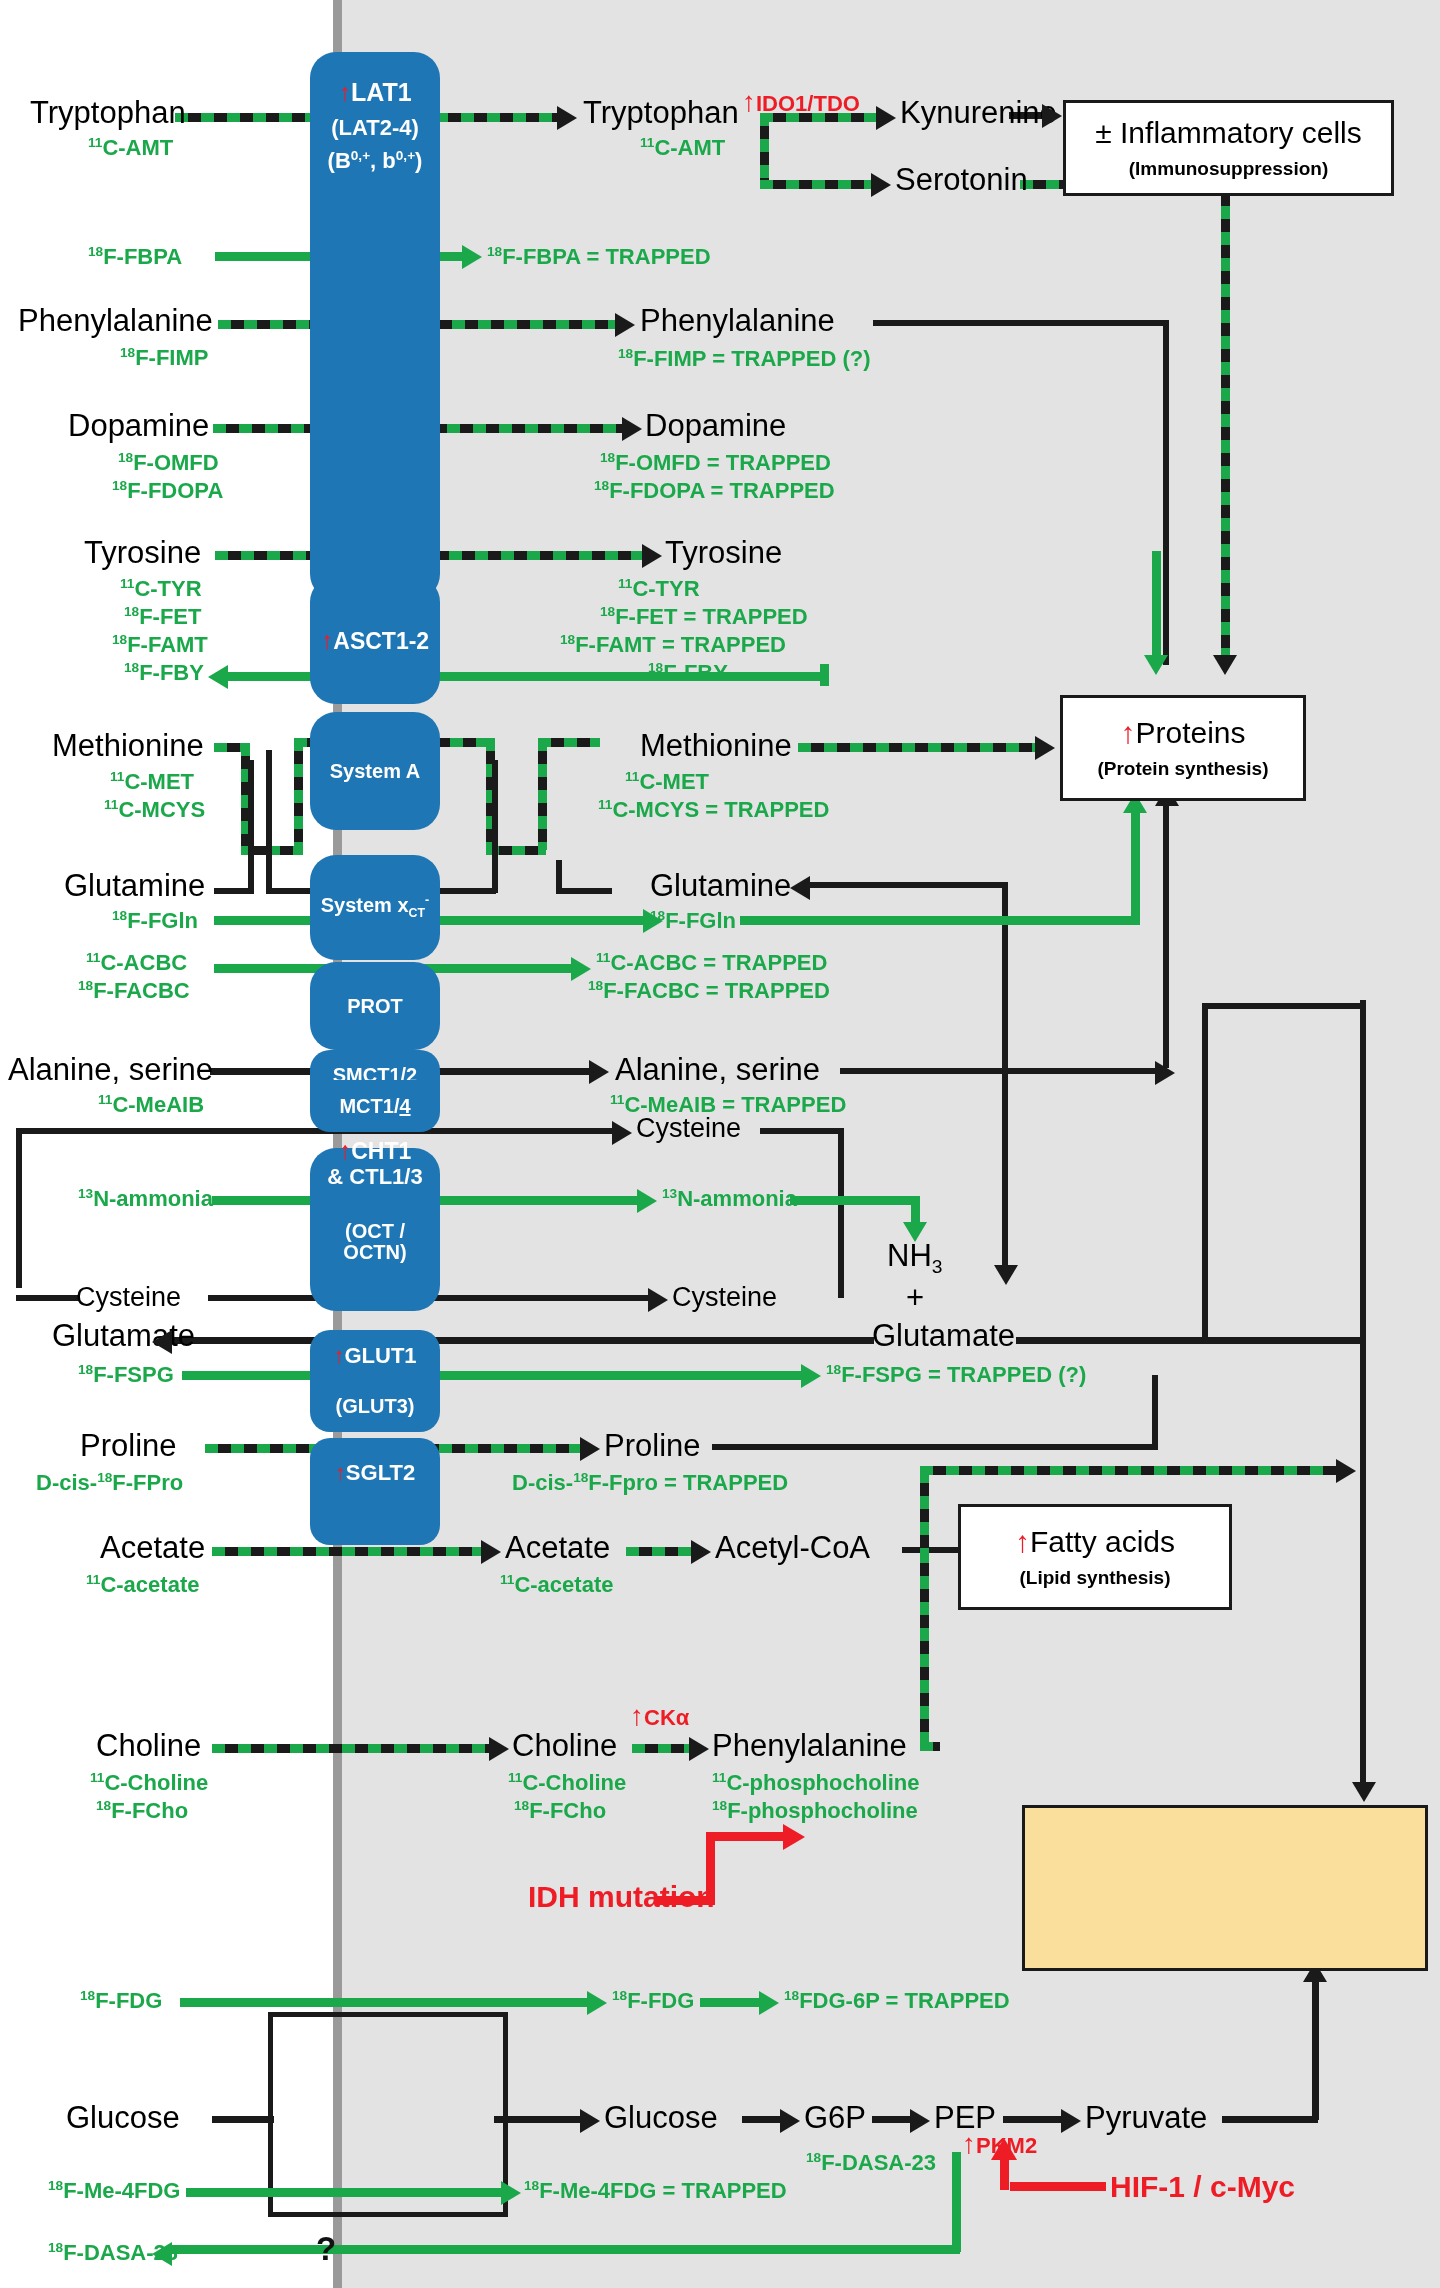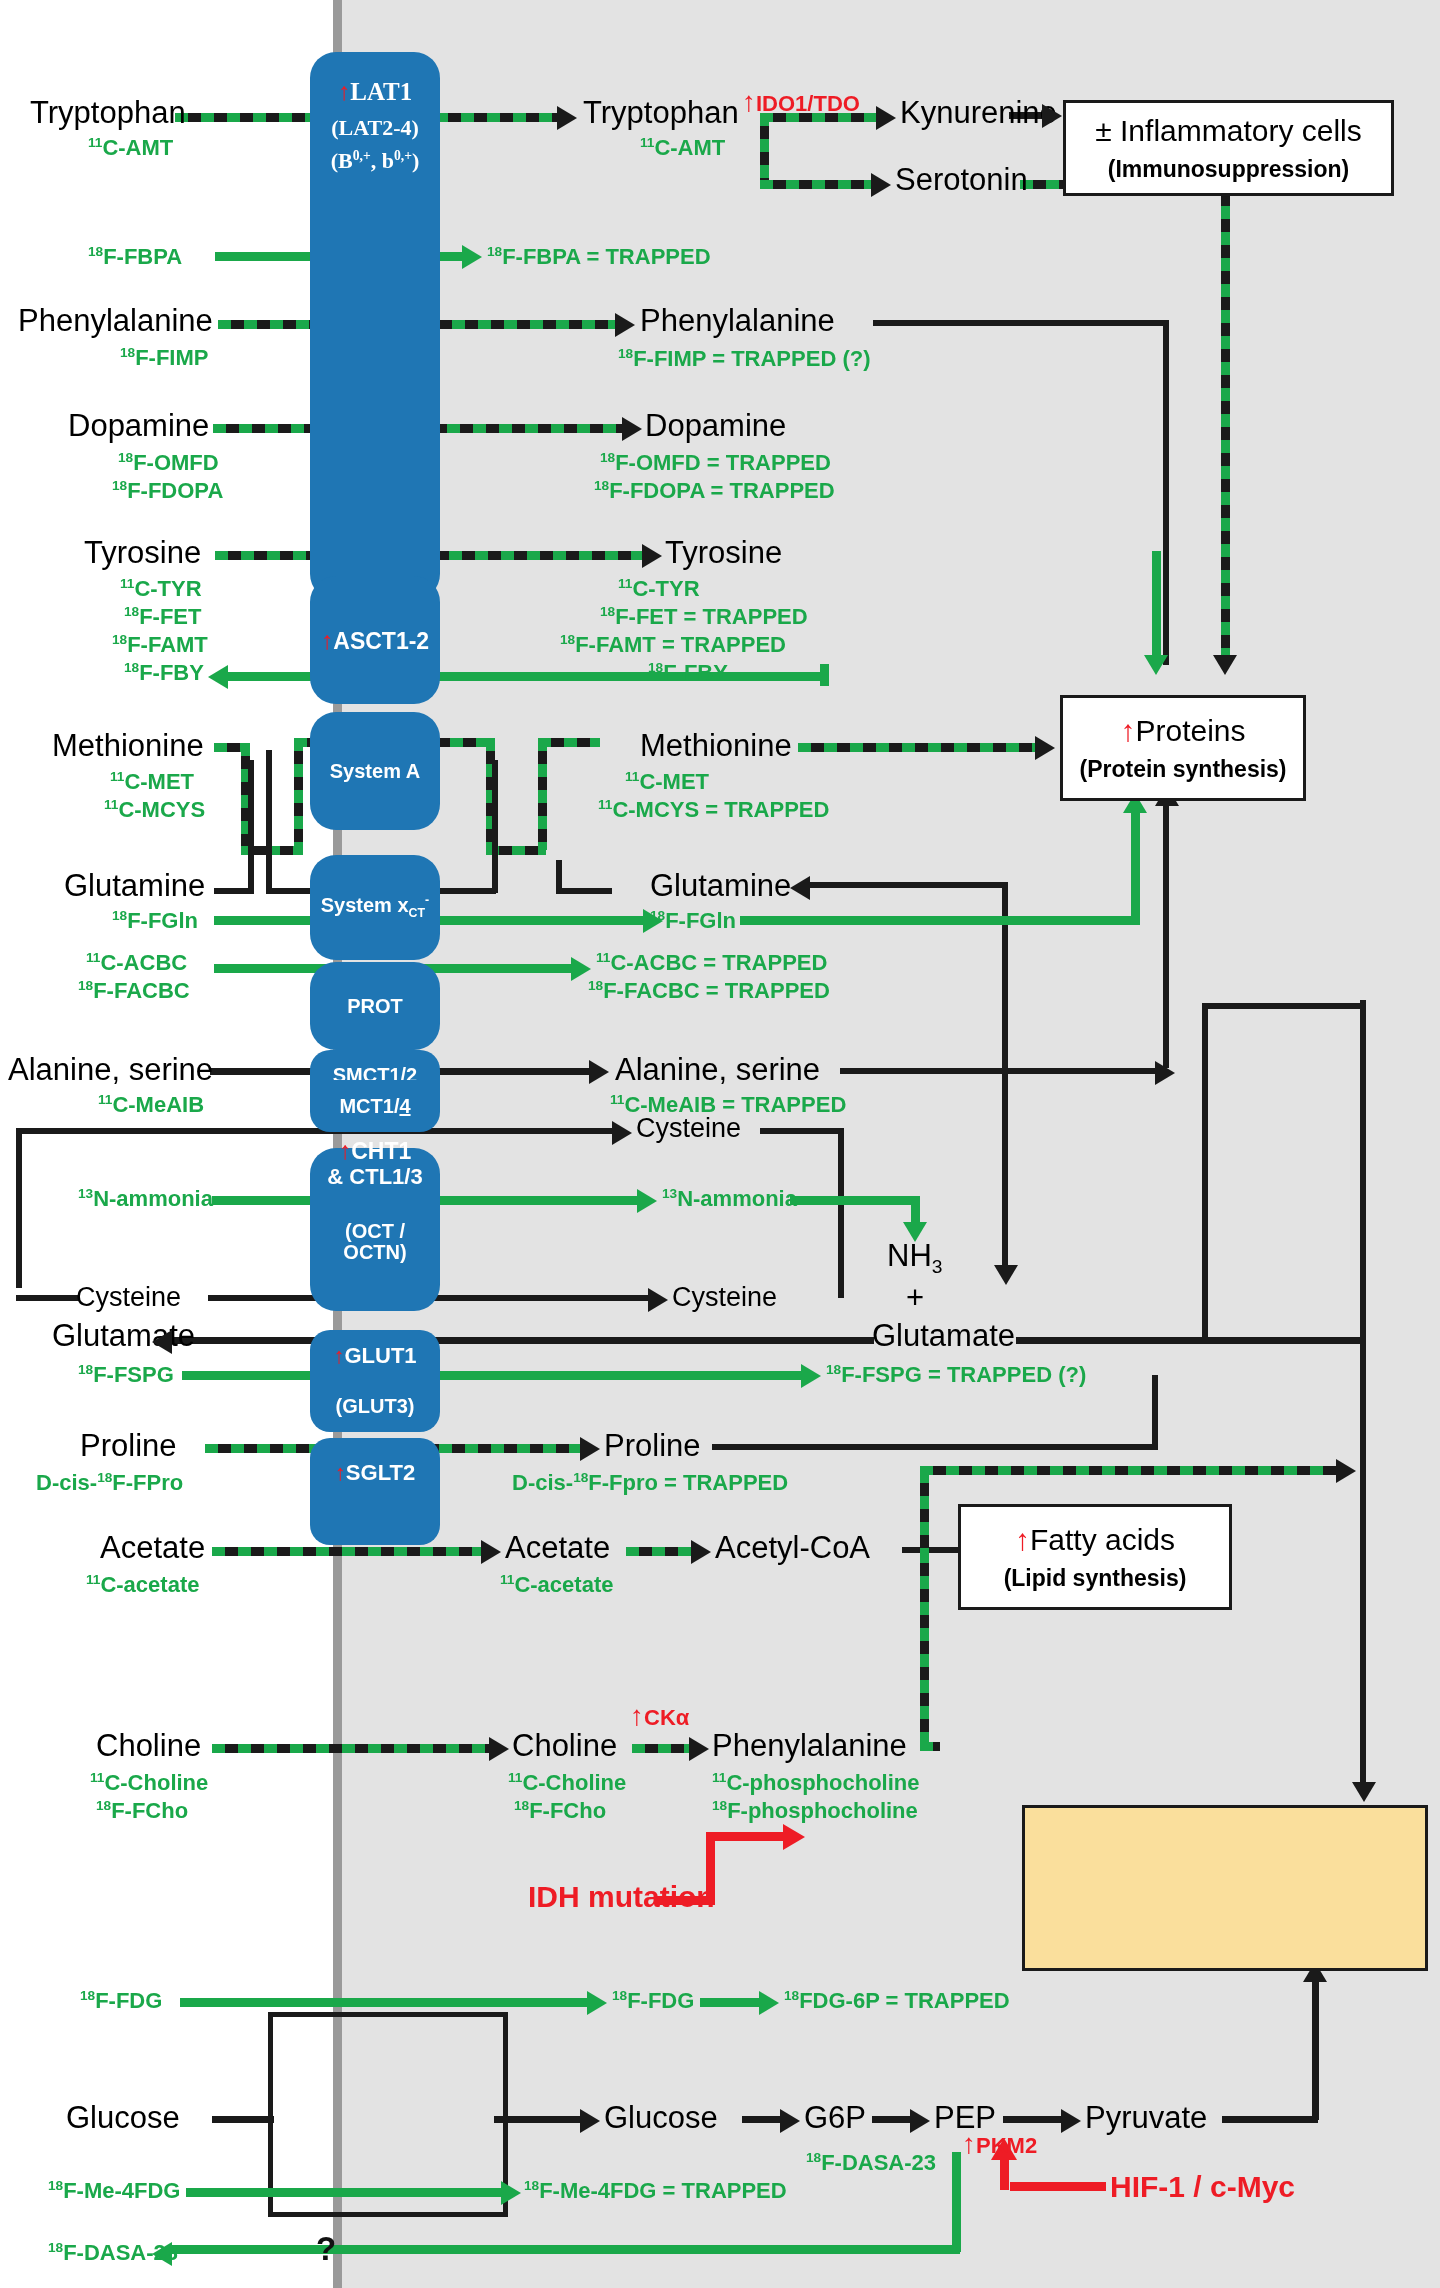--- a/index.html
+++ b/index.html
@@ -31,21 +31,21 @@
 
   
   .title-box{position:absolute;left:398px;top:18px;width:422px;height:46px;
     border:2px solid #222;background:#e9e9e9;display:flex;align-items:center;justify-content:center;
     font-size:29px;font-weight:bold;letter-spacing:.3px;z-index:8;}
 
   
   .obox{position:absolute;background:#fff;border:3px solid #1a1a1a;z-index:7;
         display:flex;flex-direction:column;align-items:center;justify-content:center;text-align:center;}
   .obox .big{font-size:30px;}
-  .obox .sub{font-size:23px;font-weight:bold;margin-top:8px;}
+  .obox .sub{font-size:19px;font-weight:bold;margin-top:8px;}
   .tca{position:absolute;background:#fadf9c;border:3px solid #1a1a1a;z-index:6;}
 
   
   .ln{position:absolute;background:#1a1a1a;z-index:4;}
   .gln{position:absolute;background:#1aa84a;z-index:4;}
   .rln{position:absolute;background:#ee1c25;z-index:7;}
 
   
   .dash{position:absolute;height:9px;z-index:4;
     background:repeating-linear-gradient(90deg,#1aa84a 0 13px,#1a1a1a 13px 26px);}
@@ -70,21 +70,21 @@
 </style>
 </head>
 <body>
 
 <div id="root">
 
   <div class="cell-bg"></div>
   <div class="membrane"></div>
 
 
-  <div class="pill" style="left:310px;top:52px;width:130px;height:548px;border-radius:26px 26px 26px 26px;font-family:Liberation Serif, serif;">
+  <div class="pill" style="left:310px;top:52px;width:130px;height:548px;border-radius:26px 26px 26px 26px;">
     <div class="l1" style="margin-top:-400px;"><span class="uparrow">↑</span><span>LAT1</span></div>
     <div class="l2" style="margin-top:10px;">(LAT2-4)</div>
     <div class="l2" style="margin-top:8px;">(B<sup>0,+</sup>, b<sup>0,+</sup>)</div>
   </div>
 
   <div class="pill" style="left:310px;top:576px;width:130px;height:128px;">
     <div class="l1"><span class="uparrow">↑</span><span style="font-size:23px;">ASCT1-2</span></div>
   </div>
 
   <div class="pill" style="left:310px;top:855px;width:130px;height:105px;">

